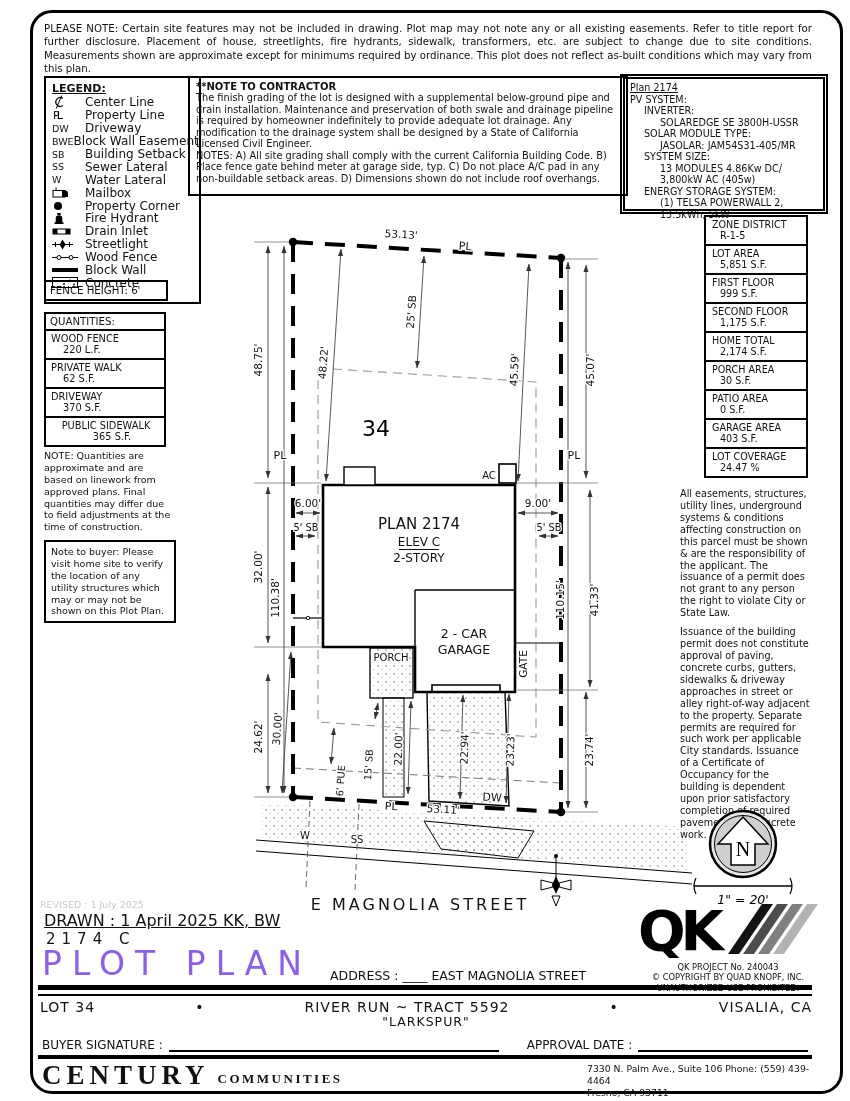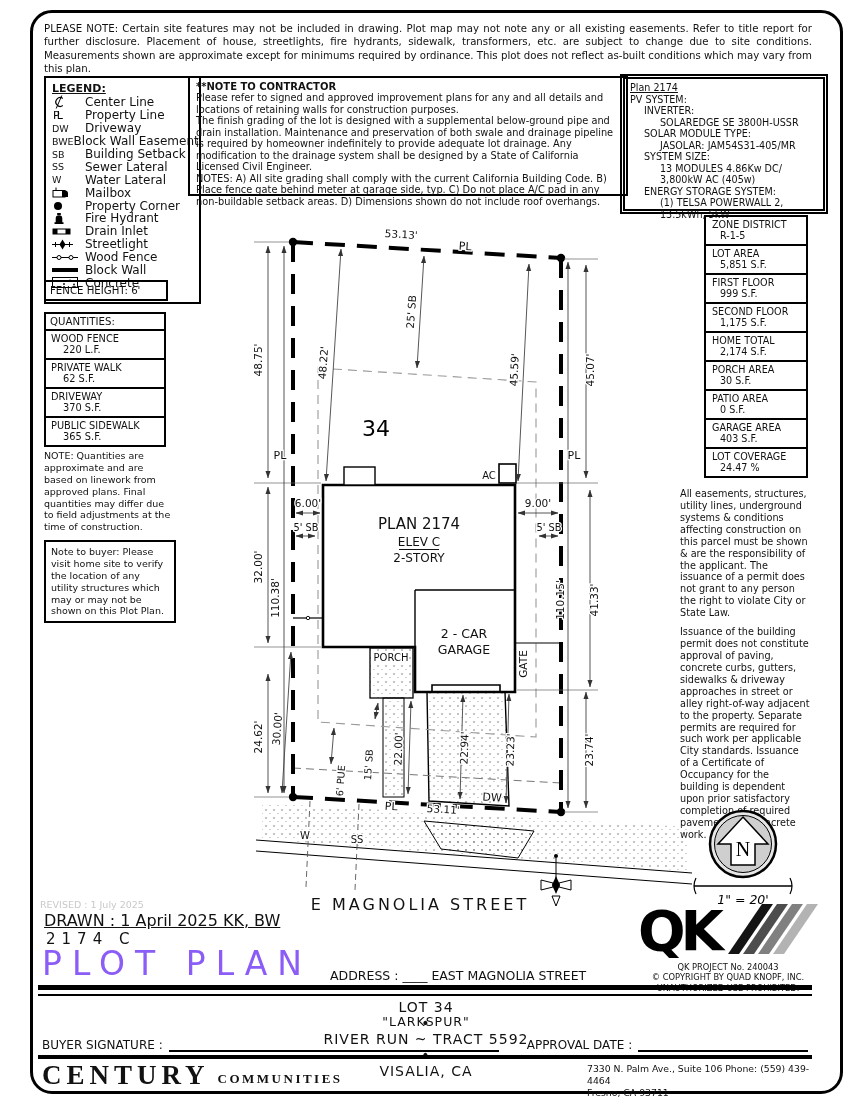--- a/index.html
+++ b/index.html
@@ -28,42 +28,42 @@
   #zone{left:704px;top:215px;width:100px;border:2px solid #000;}
   .zrow{border-bottom:2px solid #000;padding:2px 3px 3px 6px;}
   .zrow:last-child{border-bottom:none;}
   .zl{font-size:9.6px;white-space:nowrap;}
   .zv{font-size:9.6px;margin-left:8px;}
   
   #fence{left:44px;top:280px;width:112px;border:2px solid #000;font-size:10.2px;padding:3px 4px;}
   #quant{left:44px;top:312px;width:118px;border:2px solid #000;}
   #quant-title{font-size:10.2px;border-bottom:2px solid #000;padding:2px 4px;}
   .qrow{border-bottom:2px solid #000;padding:2px 3px 3px 5px;}
-  .qrow:last-child{border-bottom:none;}
+  .qrow:last-child{border-bottom:none;text-align:center;}
   .ql{font-size:9.8px;white-space:nowrap;}
   .qv{font-size:9.8px;margin-left:12px;}
   #quant-note{left:44px;top:450px;width:128px;font-size:9.5px;line-height:1.25;}
   #buyer-note{left:44px;top:540px;width:118px;border:2px solid #000;padding:4px 5px;font-size:9.5px;line-height:1.25;}
   
   #right-notes{left:680px;top:488px;width:130px;font-size:9.7px;line-height:1.23;}
   #right-notes .p2{margin-top:7px;}
   
   #compass{left:688px;top:806px;width:110px;height:102px;}
   
   #qk{left:636px;top:898px;width:184px;text-align:center;}
   .qk-small{font-size:8.3px;line-height:1.25;color:#111;}
   
   #revised{left:40px;top:899px;font-size:9.5px;color:#c9c9c9;}
   #drawn{left:44px;top:911px;font-size:16px;text-decoration:underline;}
   #plancode{left:46px;top:930px;font-size:15px;letter-spacing:6px;}
   #plottitle{left:42px;top:944px;font-size:33px;letter-spacing:10px;color:#8b5cf6;font-weight:400;}
   #addr-row{left:330px;top:968px;font-size:12.5px;}
   .rule-thick{left:38px;width:774px;background:#000;}
   .rule-thin{left:38px;width:774px;height:1.5px;background:#000;}
-  #lot-row{left:40px;top:999px;width:772px;font-size:14px;letter-spacing:1px;display:flex;align-items:center;flex-direction:column;}
+  #lot-row{left:40px;top:999px;width:772px;font-size:14px;letter-spacing:1px;display:flex;align-items:flex-start;}
   #lot-row .sp{flex:1;text-align:center;}
   #community{left:40px;top:1014px;width:772px;text-align:center;font-size:12.5px;letter-spacing:1px;}
   #sales-row{left:42px;top:1020px;font-size:12px;display:flex;align-items:flex-end;}
   #buyer-row{left:42px;top:1037px;width:770px;font-size:12px;display:flex;align-items:flex-end;}
   .sigline{border-bottom:2px solid #000;height:13px;}
   #century-row{left:42px;top:1060px;width:770px;display:flex;}
   #century-name{font-family:"Liberation Serif","DejaVu Serif",serif;font-size:27px;letter-spacing:5px;font-weight:600;}
   #century-sub{font-family:"Liberation Serif","DejaVu Serif",serif;font-size:13px;letter-spacing:2.5px;font-weight:600;margin:11px 0 0 8px;}
   #century-addr{margin-left:auto;font-size:9.3px;line-height:1.3;padding-top:3px;width:225px;}
   
@@ -199,21 +199,20 @@
             </svg>
           </span>
           <span class="lg-label">Concrete</span>
         </div>
       </div>
   </div>
 
   <div id="contractor" class="abs">
     <div id="contractor-title">**NOTE TO CONTRACTOR</div>
     <div id="contractor-body">
-        <div class="cn-p">Please refer to signed and approved improvement plans for any and all details and locations of retaining walls for construction purposes.</div>
         <div class="cn-p">The finish grading of the lot is designed with a supplemental below-ground pipe and drain installation.  Maintenance and preservation of both swale and drainage pipeline is required by homeowner indefinitely to provide adequate lot drainage.  Any modification to the drainage system shall be designed by a State of California Licensed Civil Engineer.</div>
         <div class="cn-p">NOTES:  A) All site grading shall comply with the current California Building Code.  B) Place fence gate behind meter at garage side, typ.  C) Do not place A/C pad in any non-buildable setback areas.  D) Dimensions shown do not include roof overhangs.</div>
       </div>
   </div>
 
   <div id="pv" class="abs">
       <div class="pv-line pv-0 pv-u">Plan 2174</div>
       <div class="pv-line pv-0">PV SYSTEM:</div>
       <div class="pv-line pv-1">INVERTER:</div>
       <div class="pv-line pv-2">SOLAREDGE SE 3800H-USSR</div>

